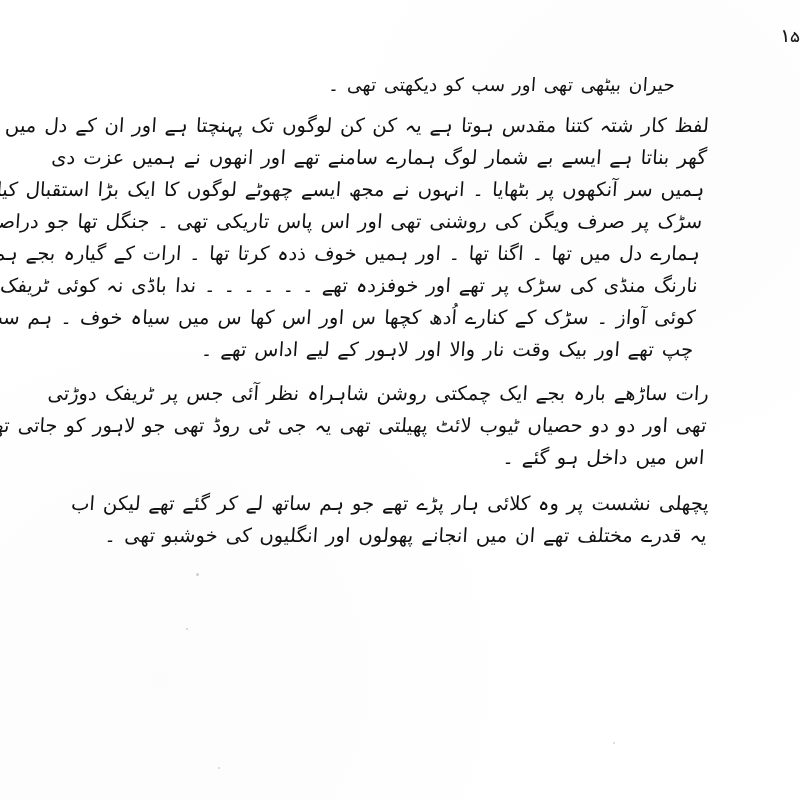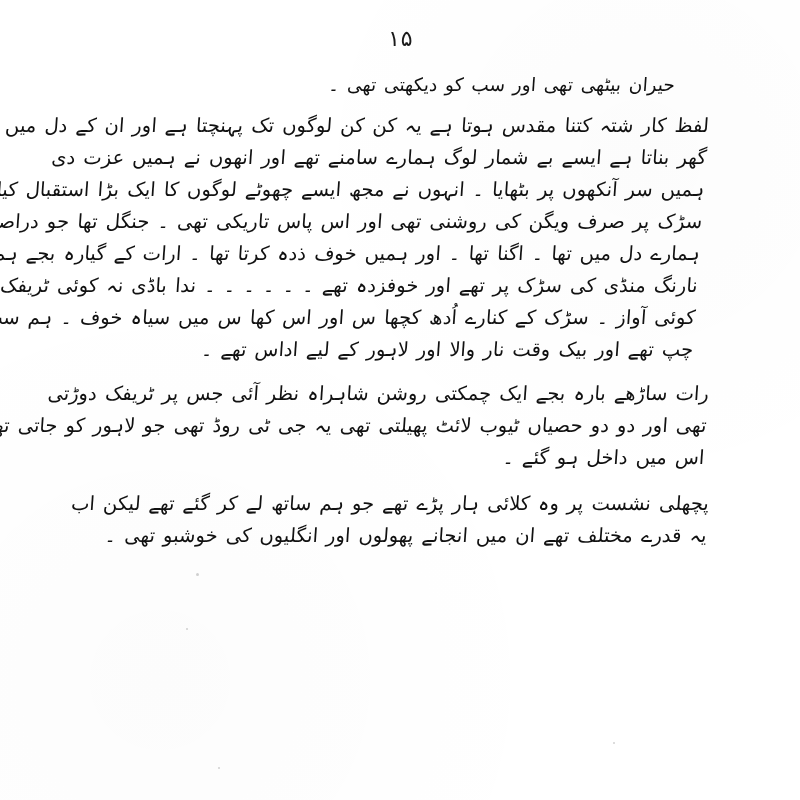--- a/index.html
+++ b/index.html
@@ -31,23 +31,23 @@
       radial-gradient(circle at 20% 85%, rgba(0,0,0,0.012) 0%, rgba(0,0,0,0) 45%),
       radial-gradient(circle at 80% 20%, rgba(0,0,0,0.010) 0%, rgba(0,0,0,0) 40%);
     pointer-events: none;
   }
 
   .page-number {
     position: absolute;
     top: 26px;
     left: 0;
     right: 0;
-    text-align: center;
-    font-family: Liberation Mono, monospace;
-    font-size: 22px;
+    text-align: right;
+    font-family: Liberation Sans, sans-serif;
+    font-size: 17px;
     color: #1a1a1a;
     letter-spacing: 1px;
   }
 
   .body-text {
     position: absolute;
     top: 70px;
     right: 90px;
     left: 150px;
     direction: rtl;

